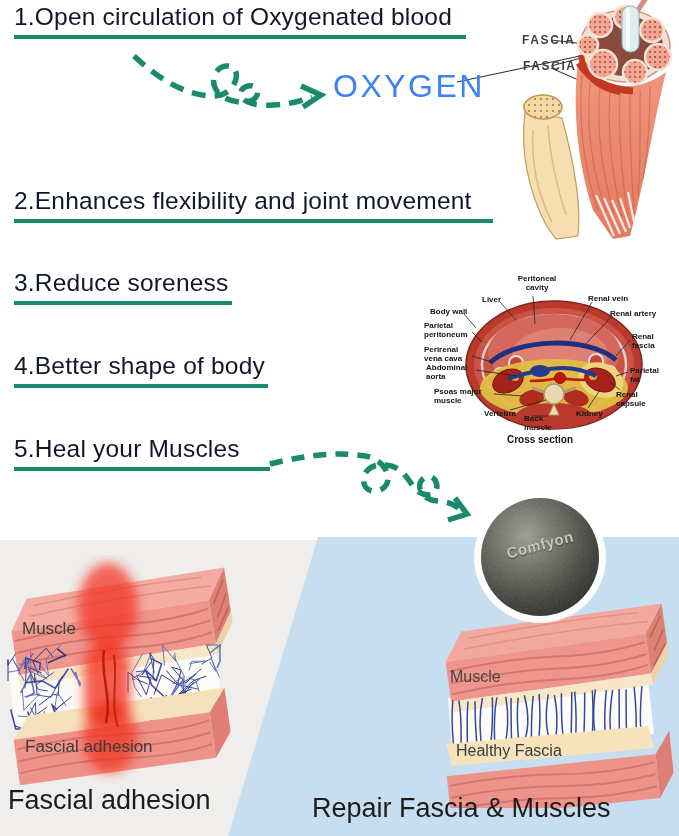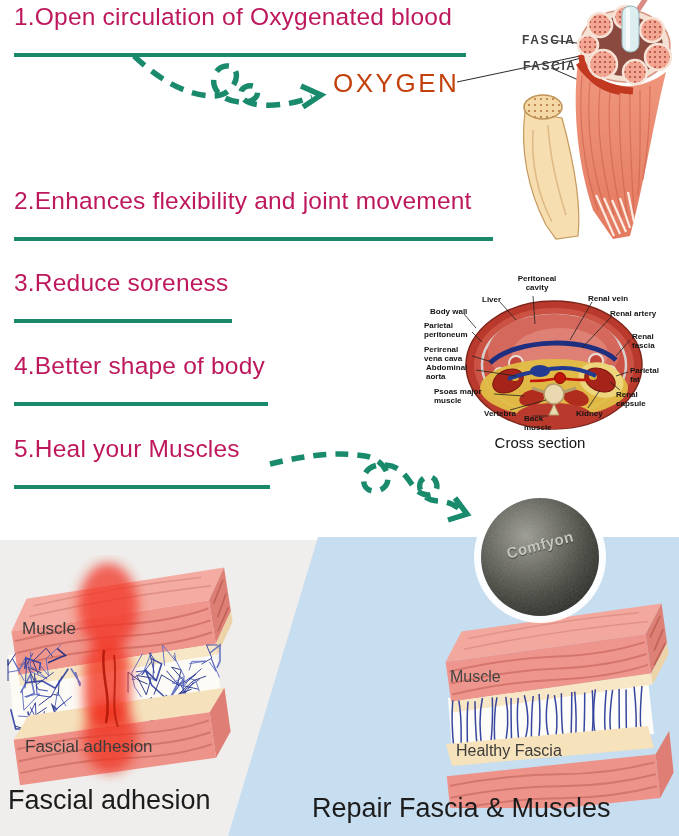--- a/index.html
+++ b/index.html
@@ -5,38 +5,38 @@
   :root{
     --accent:#1a8a6d; --panel_gray:#efeeec; --panel_blue:#c7ddf0;
   }
   html,body{margin:0;padding:0;background:#fff;}
   .canvas{
     position:relative;width:679px;height:836px;overflow:hidden;background:#fff;
     font-family:"Liberation Sans","DejaVu Sans",sans-serif;
   }
   .abs{position:absolute;}
   .benefit{
-    position:absolute;left:14px;color:#be185d;font-size:24.5px;line-height:1.2;
+    position:absolute;left:14px;color:#0f172a;font-size:24.5px;line-height:1.2;
     letter-spacing:.2px;white-space:nowrap;border-bottom:4px solid var(--accent);
-    padding-bottom:22px;font-weight:500;
+    padding-bottom:4px;font-weight:500;
   }
   .oxygen{
-    position:absolute;left:333px;top:68px;font-size:26px;letter-spacing:2.5px;
-    color:#c2410c;font-weight:400;
+    position:absolute;left:333px;top:68px;font-size:32px;letter-spacing:2.5px;
+    color:#3b82f6;font-weight:400;
   }
   .fascia{
     position:absolute;font-size:12px;letter-spacing:1.6px;color:#3f3f3f;font-weight:bold;
   }
   .abdomen{position:absolute;left:420px;top:268px;width:259px;height:190px;}
   .alab{
     position:absolute;font-size:8px;line-height:1.18;font-weight:bold;color:#141414;
   }
   .acap{
     position:absolute;left:70px;top:166px;width:100px;text-align:center;
-    font-size:15px;font-weight:normal;color:#141414;
+    font-size:10px;font-weight:bold;color:#141414;
   }
   .panel{position:absolute;left:0;top:537px;width:679px;height:299px;}
   .panel.gray{background:var(--panel_gray);clip-path:polygon(0 3px,318px 3px,228px 299px,0 299px);}
   .panel.blue{background:var(--panel_blue);clip-path:polygon(318px 0,679px 0,679px 299px,228px 299px);}
   .ba-label{position:absolute;font-size:31px;color:#abaaa9;font-weight:500;}
   .fig-label{position:absolute;color:#3c3c3c;font-weight:400;}
   .caption{position:absolute;font-size:27px;color:#1c1c1c;font-weight:400;white-space:nowrap;}
   .brand{
     position:absolute;left:497px;top:536px;width:86px;text-align:center;
     transform:rotate(-15deg);font-size:15px;font-weight:bold;color:#c6c6c0;

